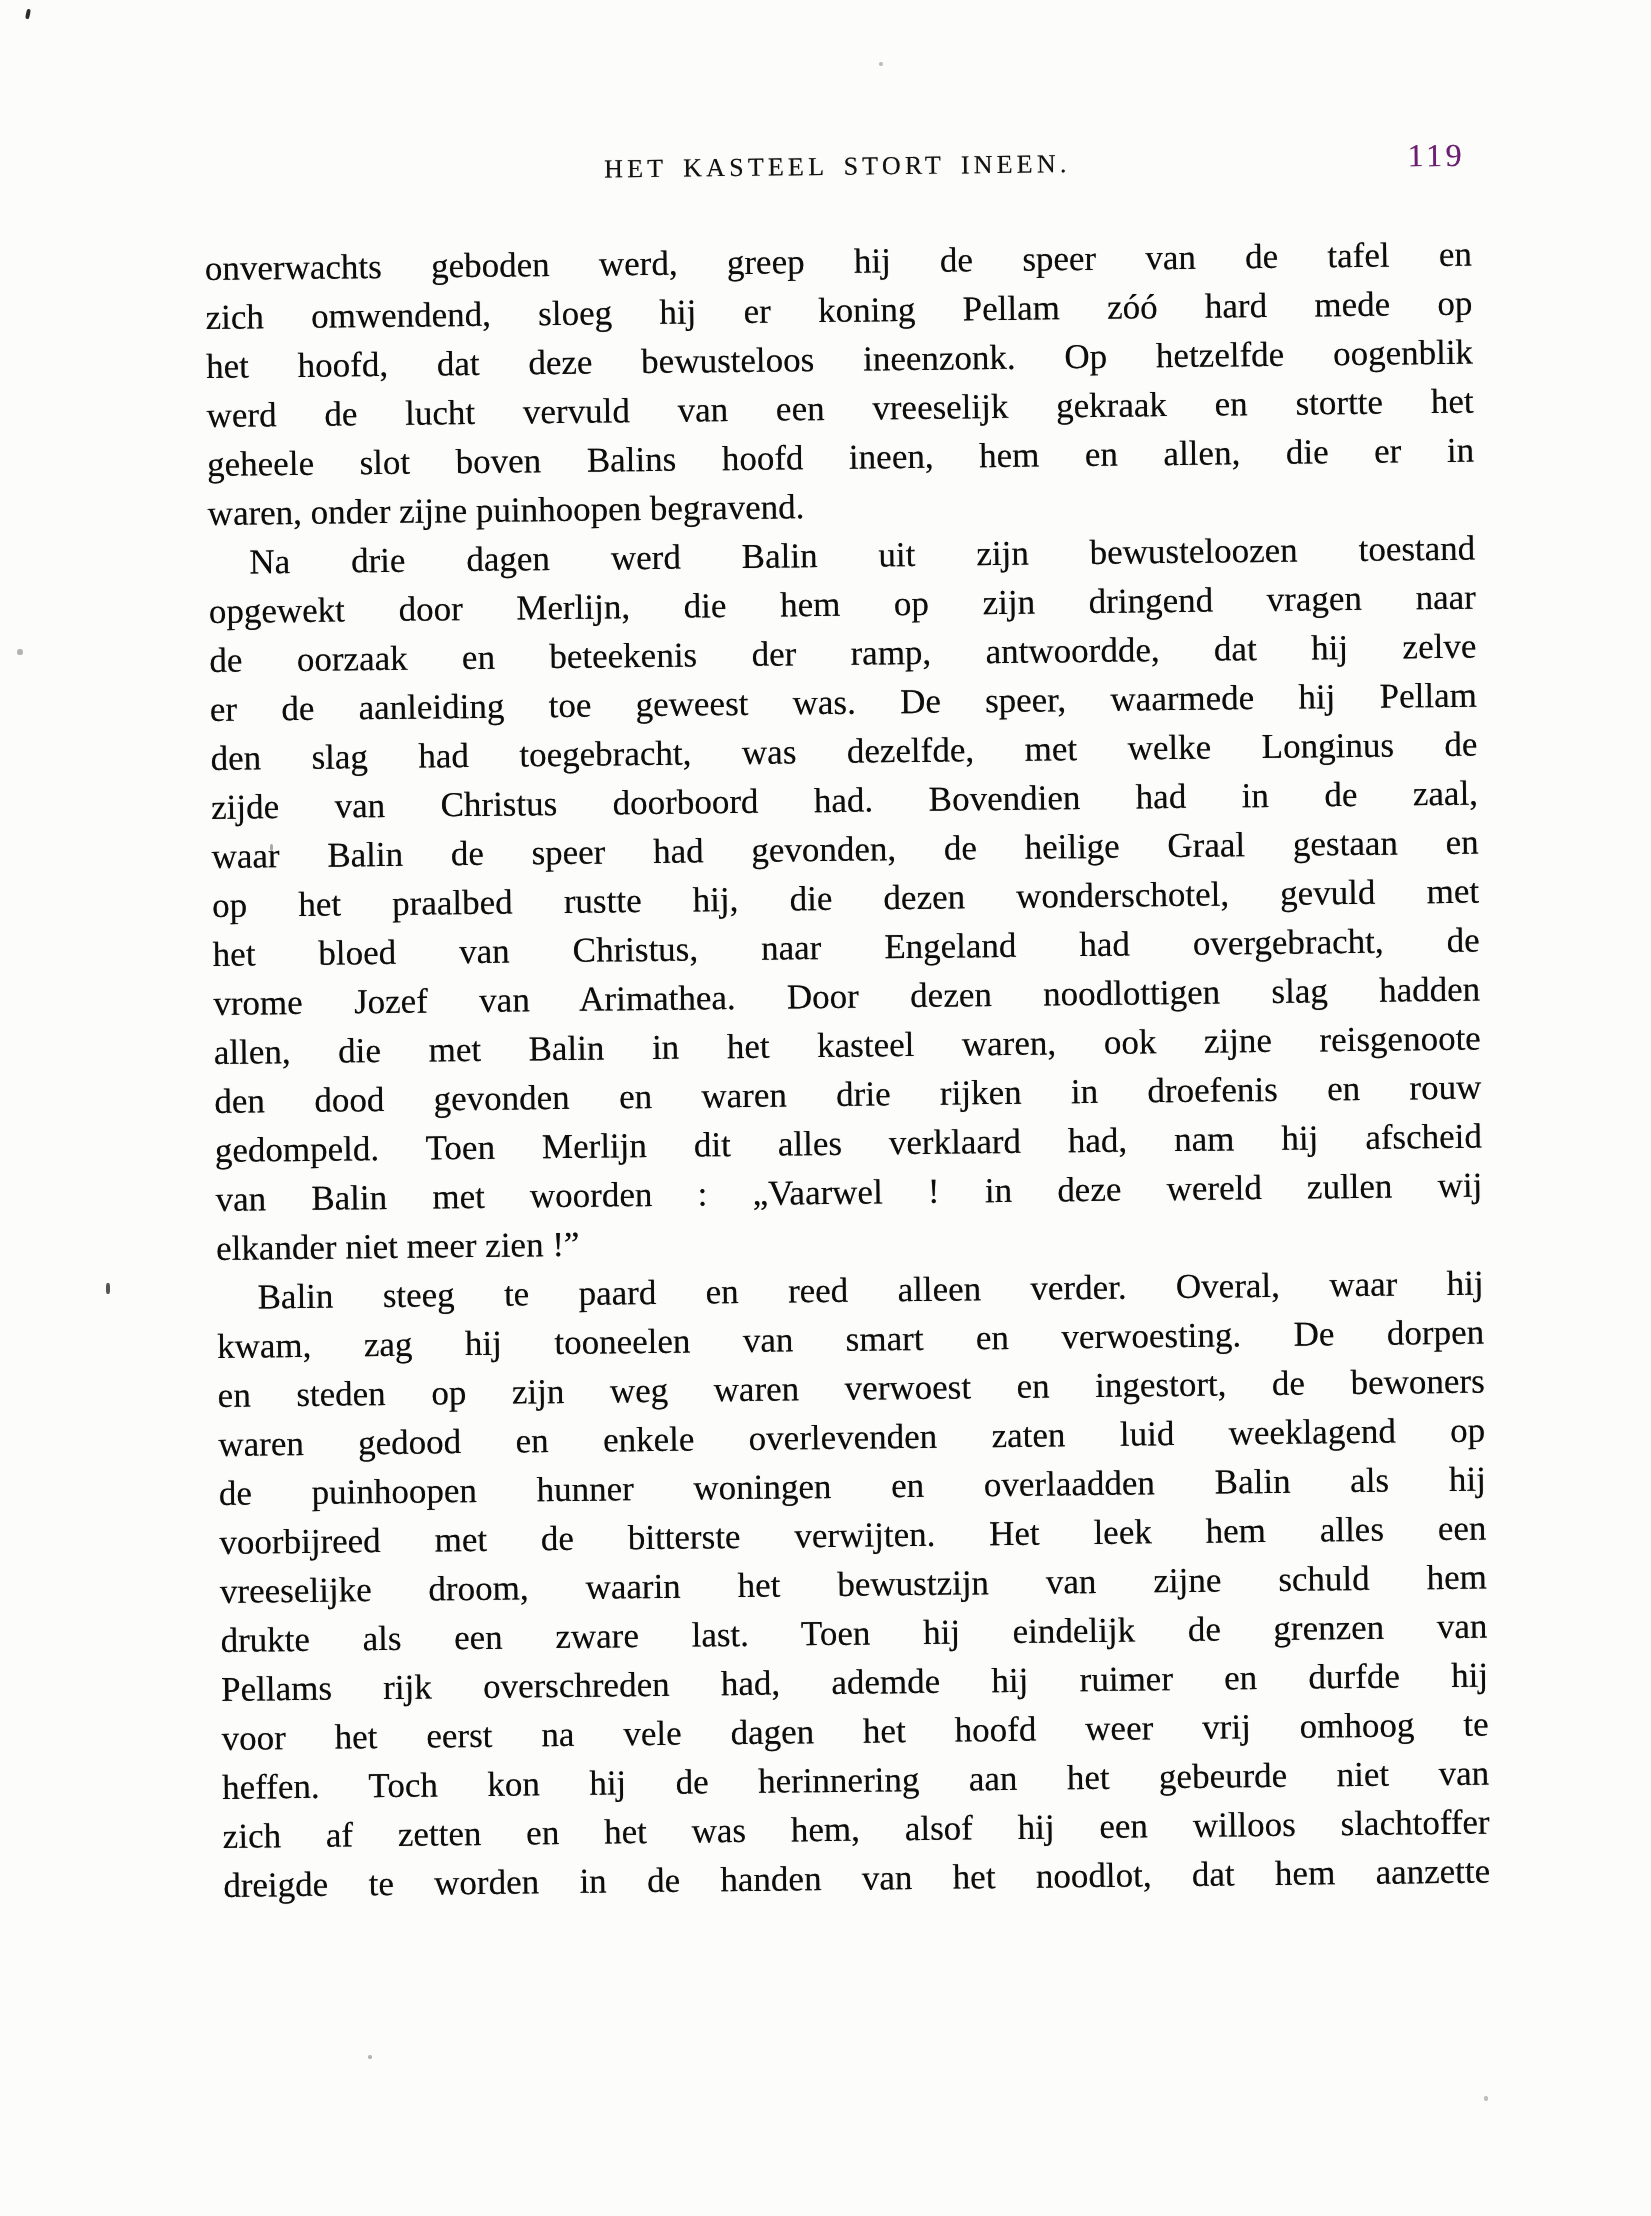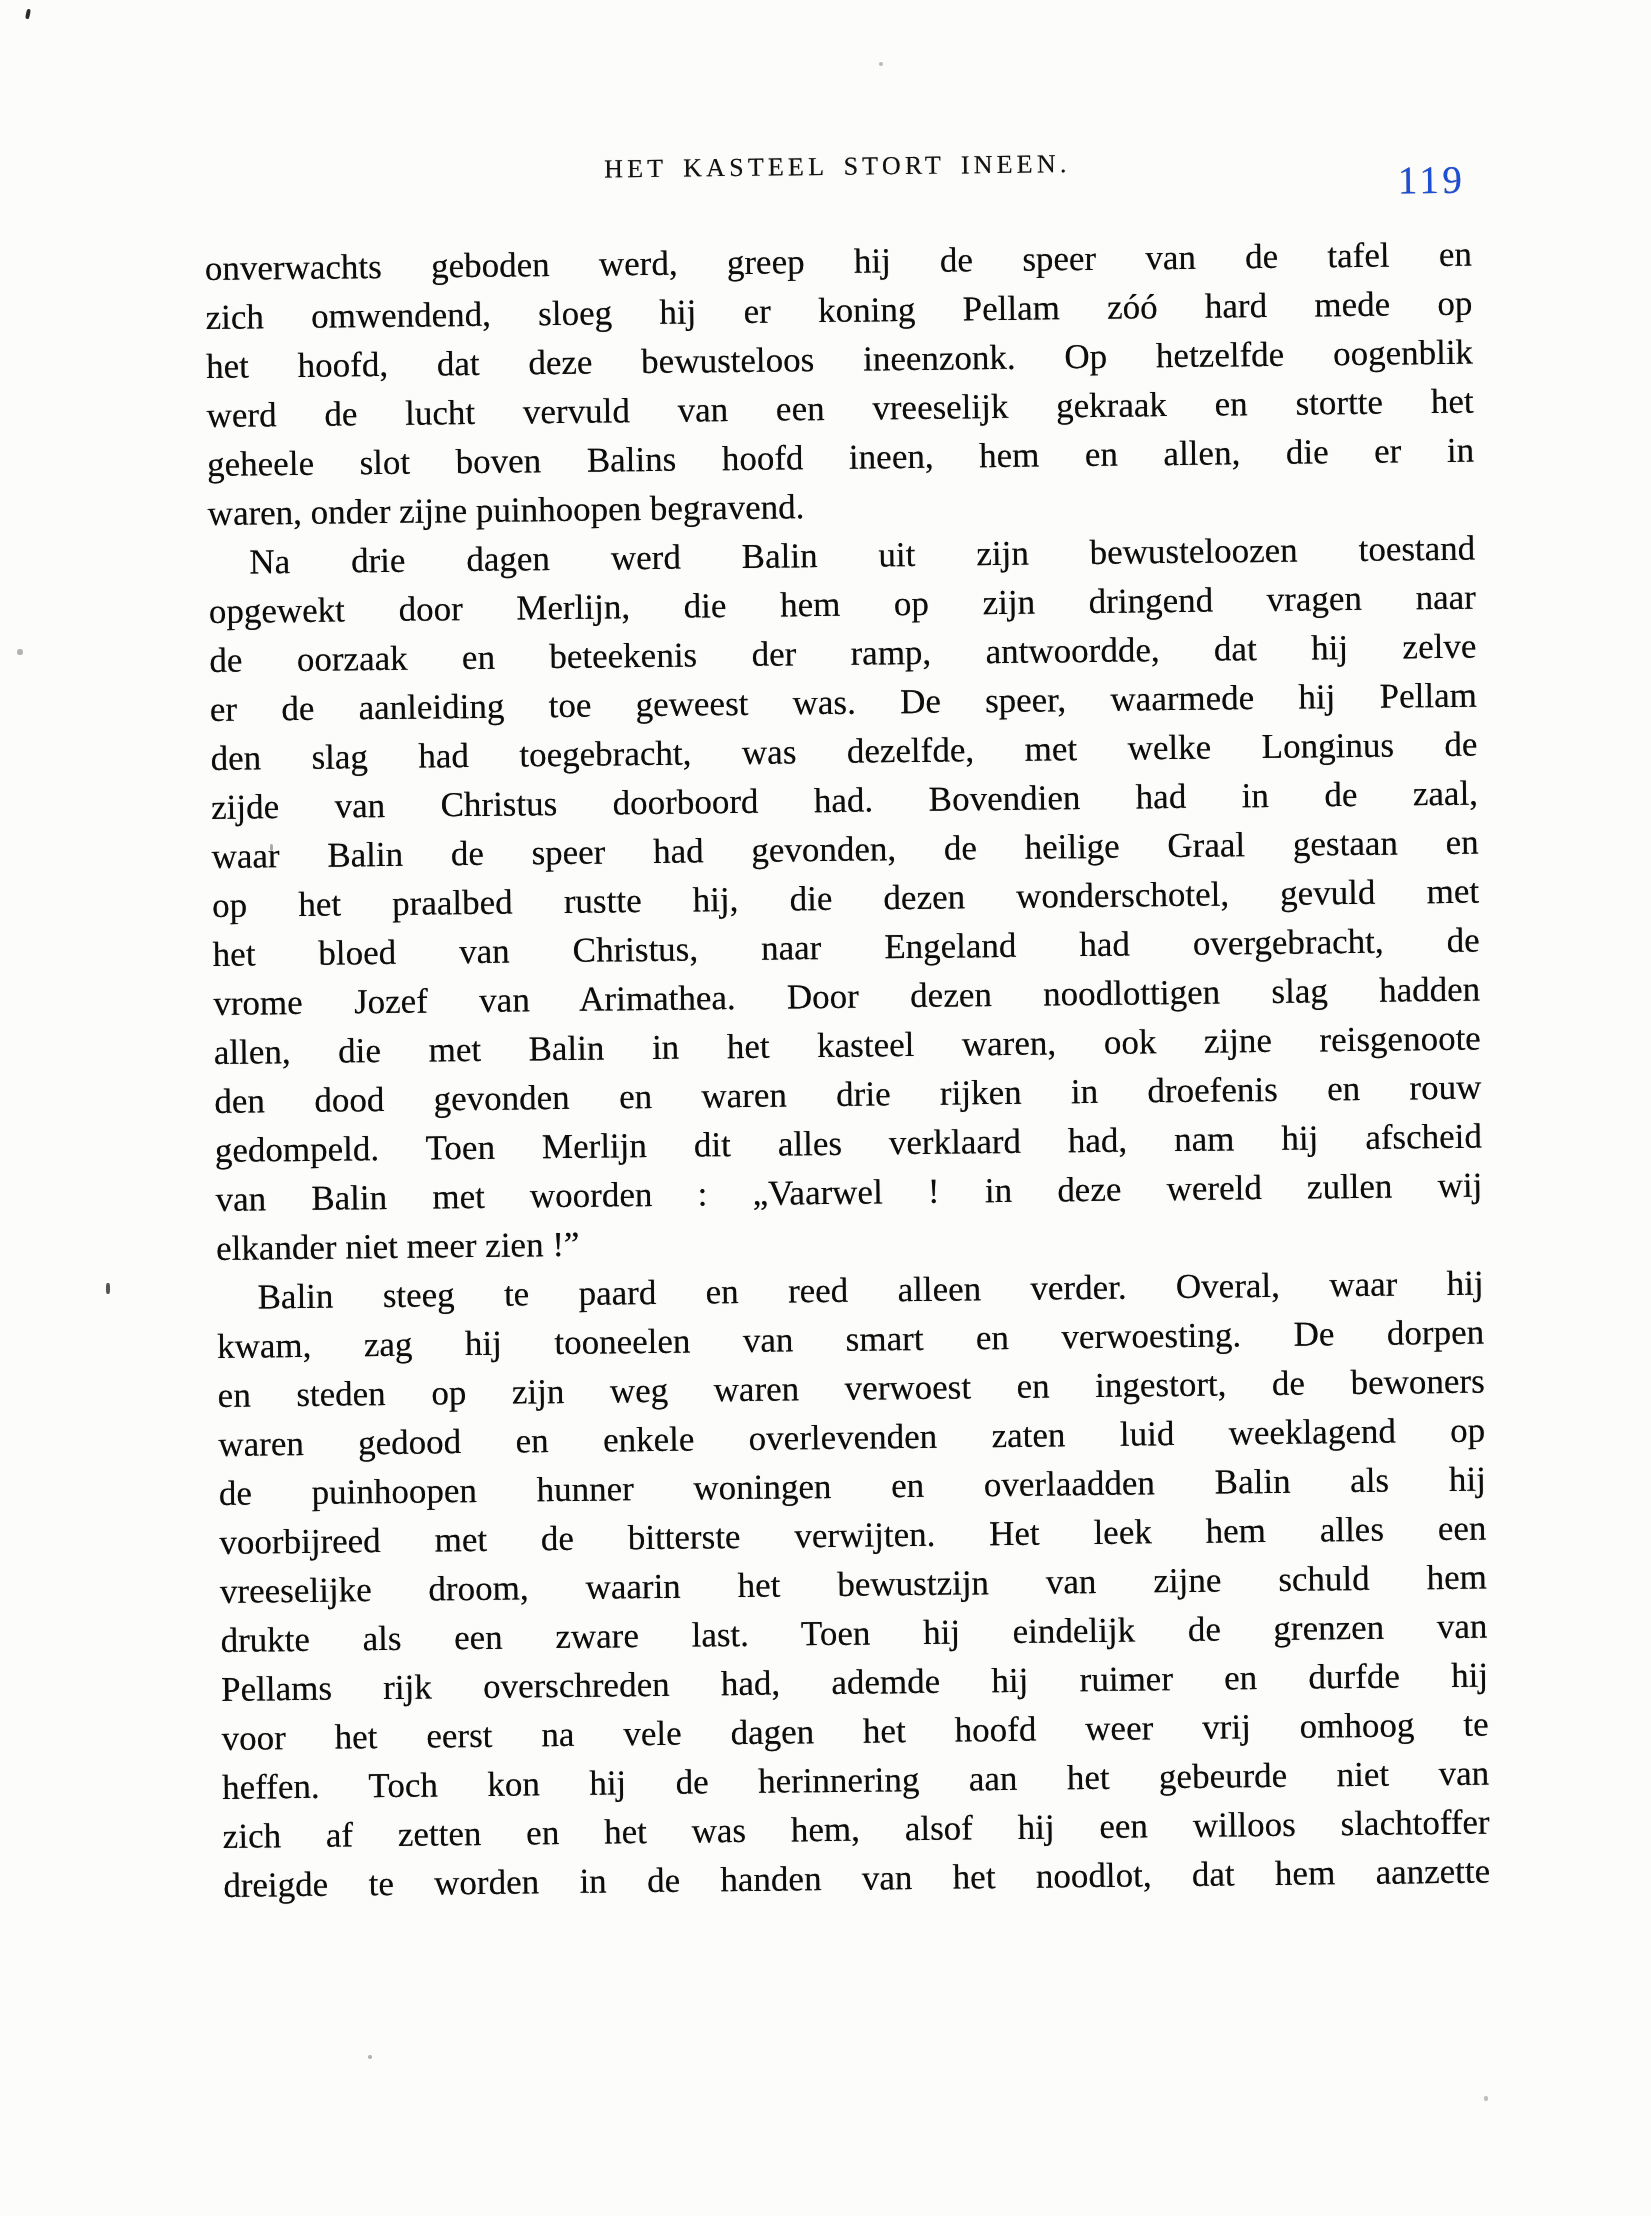--- a/index.html
+++ b/index.html
@@ -34,25 +34,24 @@
     font-size: 26px;
     letter-spacing: 4.2px;
     word-spacing: 5.7px;
     color: #121212;
     text-shadow: 0 0 0.7px rgba(0,0,0,0.55);
   }
   .page-number {
     position: absolute;
     right: 5.7px;
     top: -8.5px;
-    font-size: 39px;
+    font-size: 32px;
     letter-spacing: 3.5px;
-    color: #1d4ed8;
+    color: #701a75;
     text-shadow: 0 0 0.7px rgba(0,0,0,0.5);
-    margin-top: 20px;
   }
   .body-text {
     position: absolute;
     left: 212px;
     top: 237px;
     width: 1267px;
     font-size: 35px;
     line-height: 49px;
     text-shadow: 0 0 0.7px rgba(0,0,0,0.6);
   }

